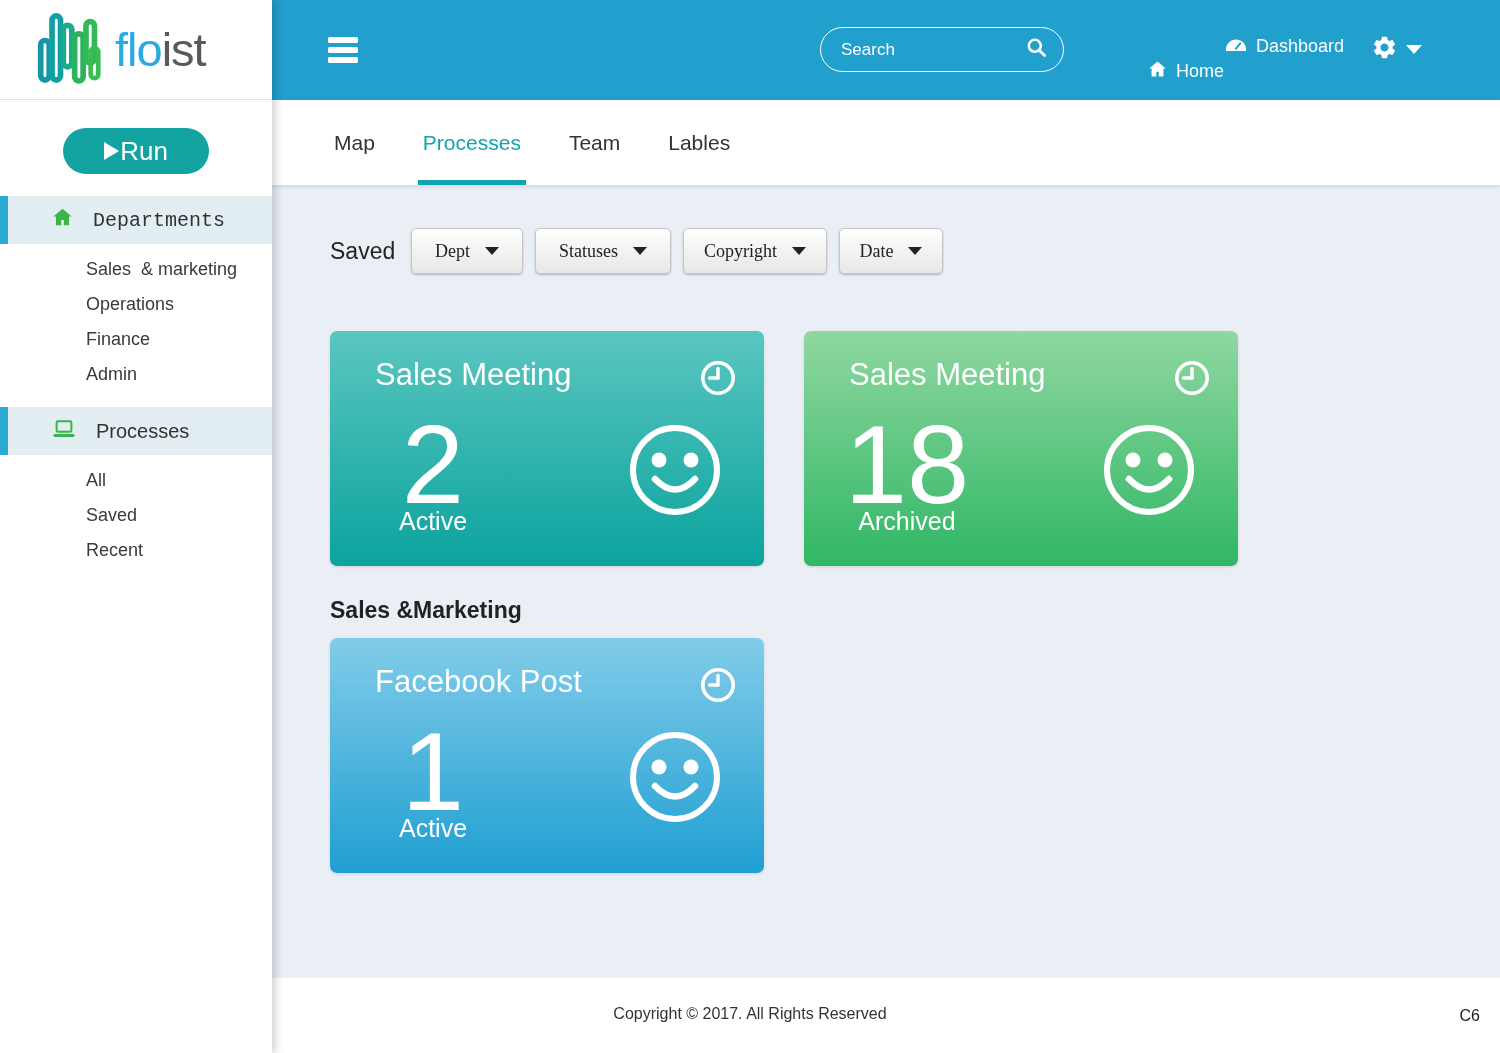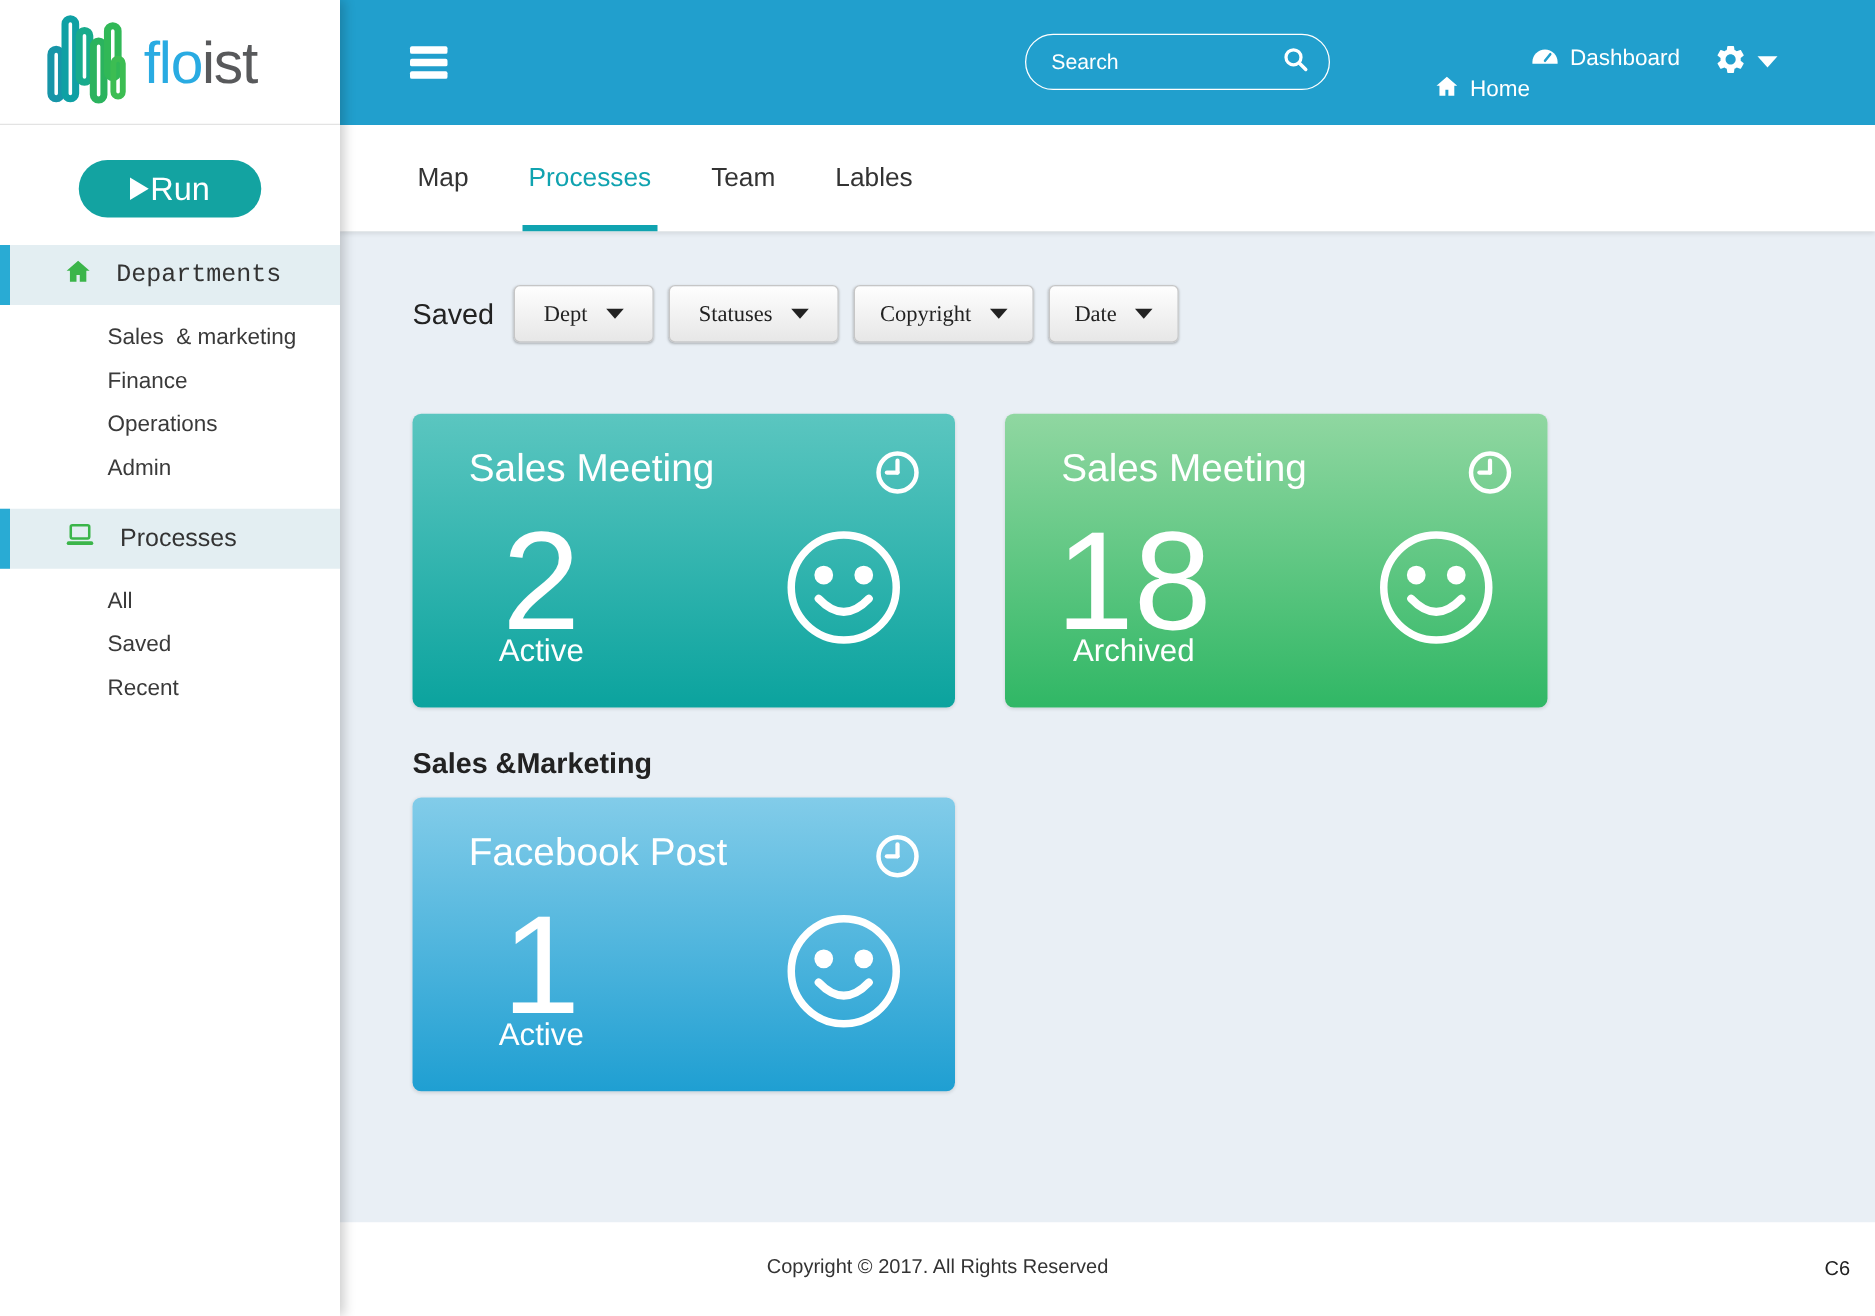--- a/index.html
+++ b/index.html
@@ -123,22 +123,22 @@
     <div class="nav-header departments">
       <span>
         <svg width="21" height="20" viewBox="0 0 24 22" fill="#3bb54a">
           <path d="M12 1.5 1.5 10.5h3V20.5h6v-6h3v6h6V10.5h3z"></path>
         </svg>
       </span>
       <span>Departments</span>
     </div>
     <div class="nav-list">
       <div class="nav-item">Sales  &amp; marketing</div>
+      <div class="nav-item">Operations</div>
       <div class="nav-item">Finance</div>
-      <div class="nav-item">Operations</div>
       <div class="nav-item">Admin</div>
     </div>
 
     <div class="nav-header processes">
       <span>
         <svg width="24" height="20" viewBox="0 0 26 21" fill="none">
           <rect x="5" y="2" width="16" height="11.5" rx="1.4" stroke="#3bb54a" stroke-width="2.2"></rect>
           <rect x="1.5" y="16" width="23" height="3.2" rx="1.6" fill="#3bb54a"></rect>
         </svg>
       </span>

